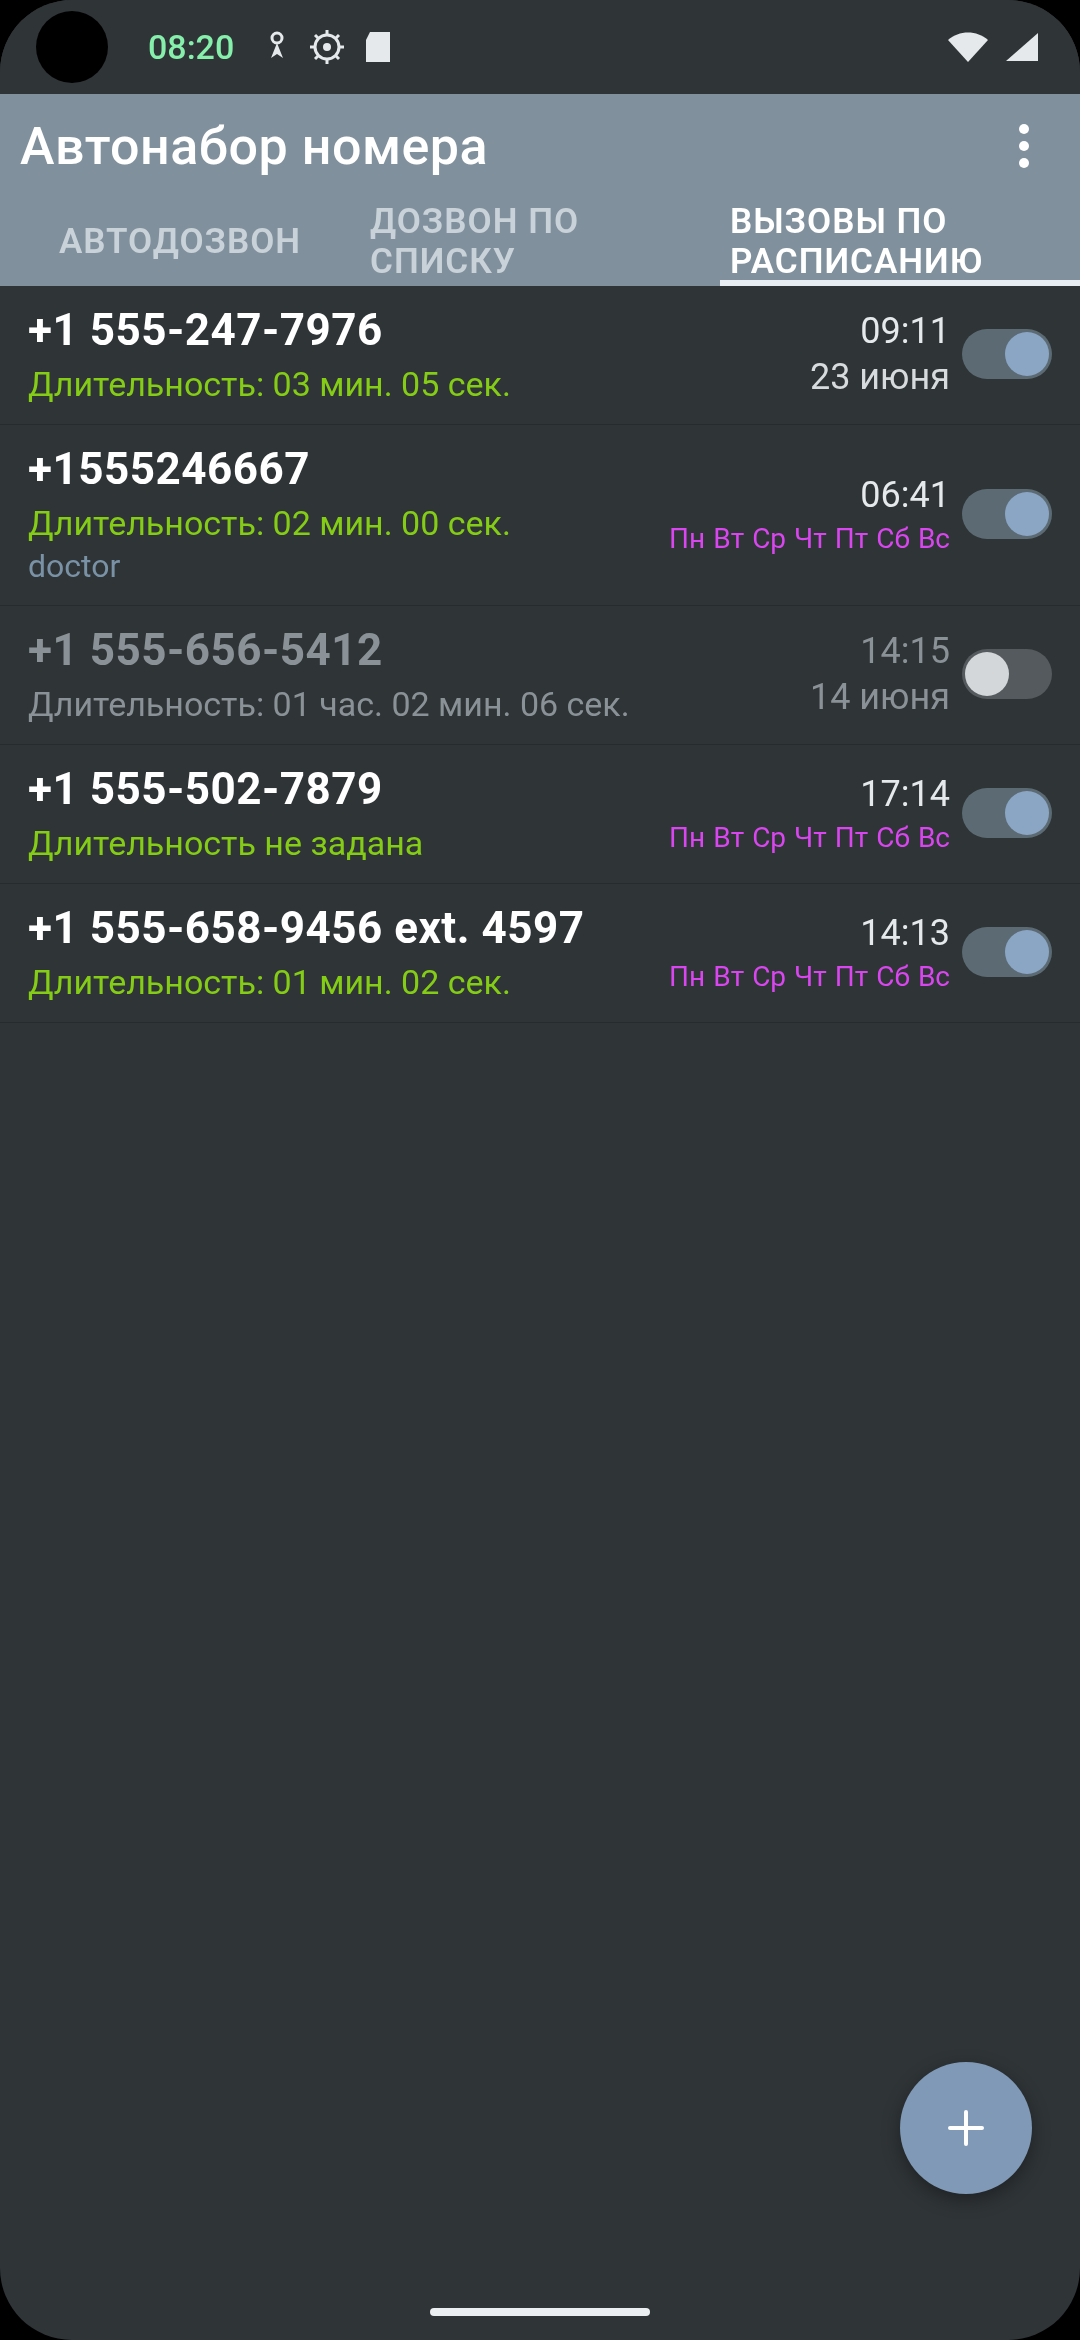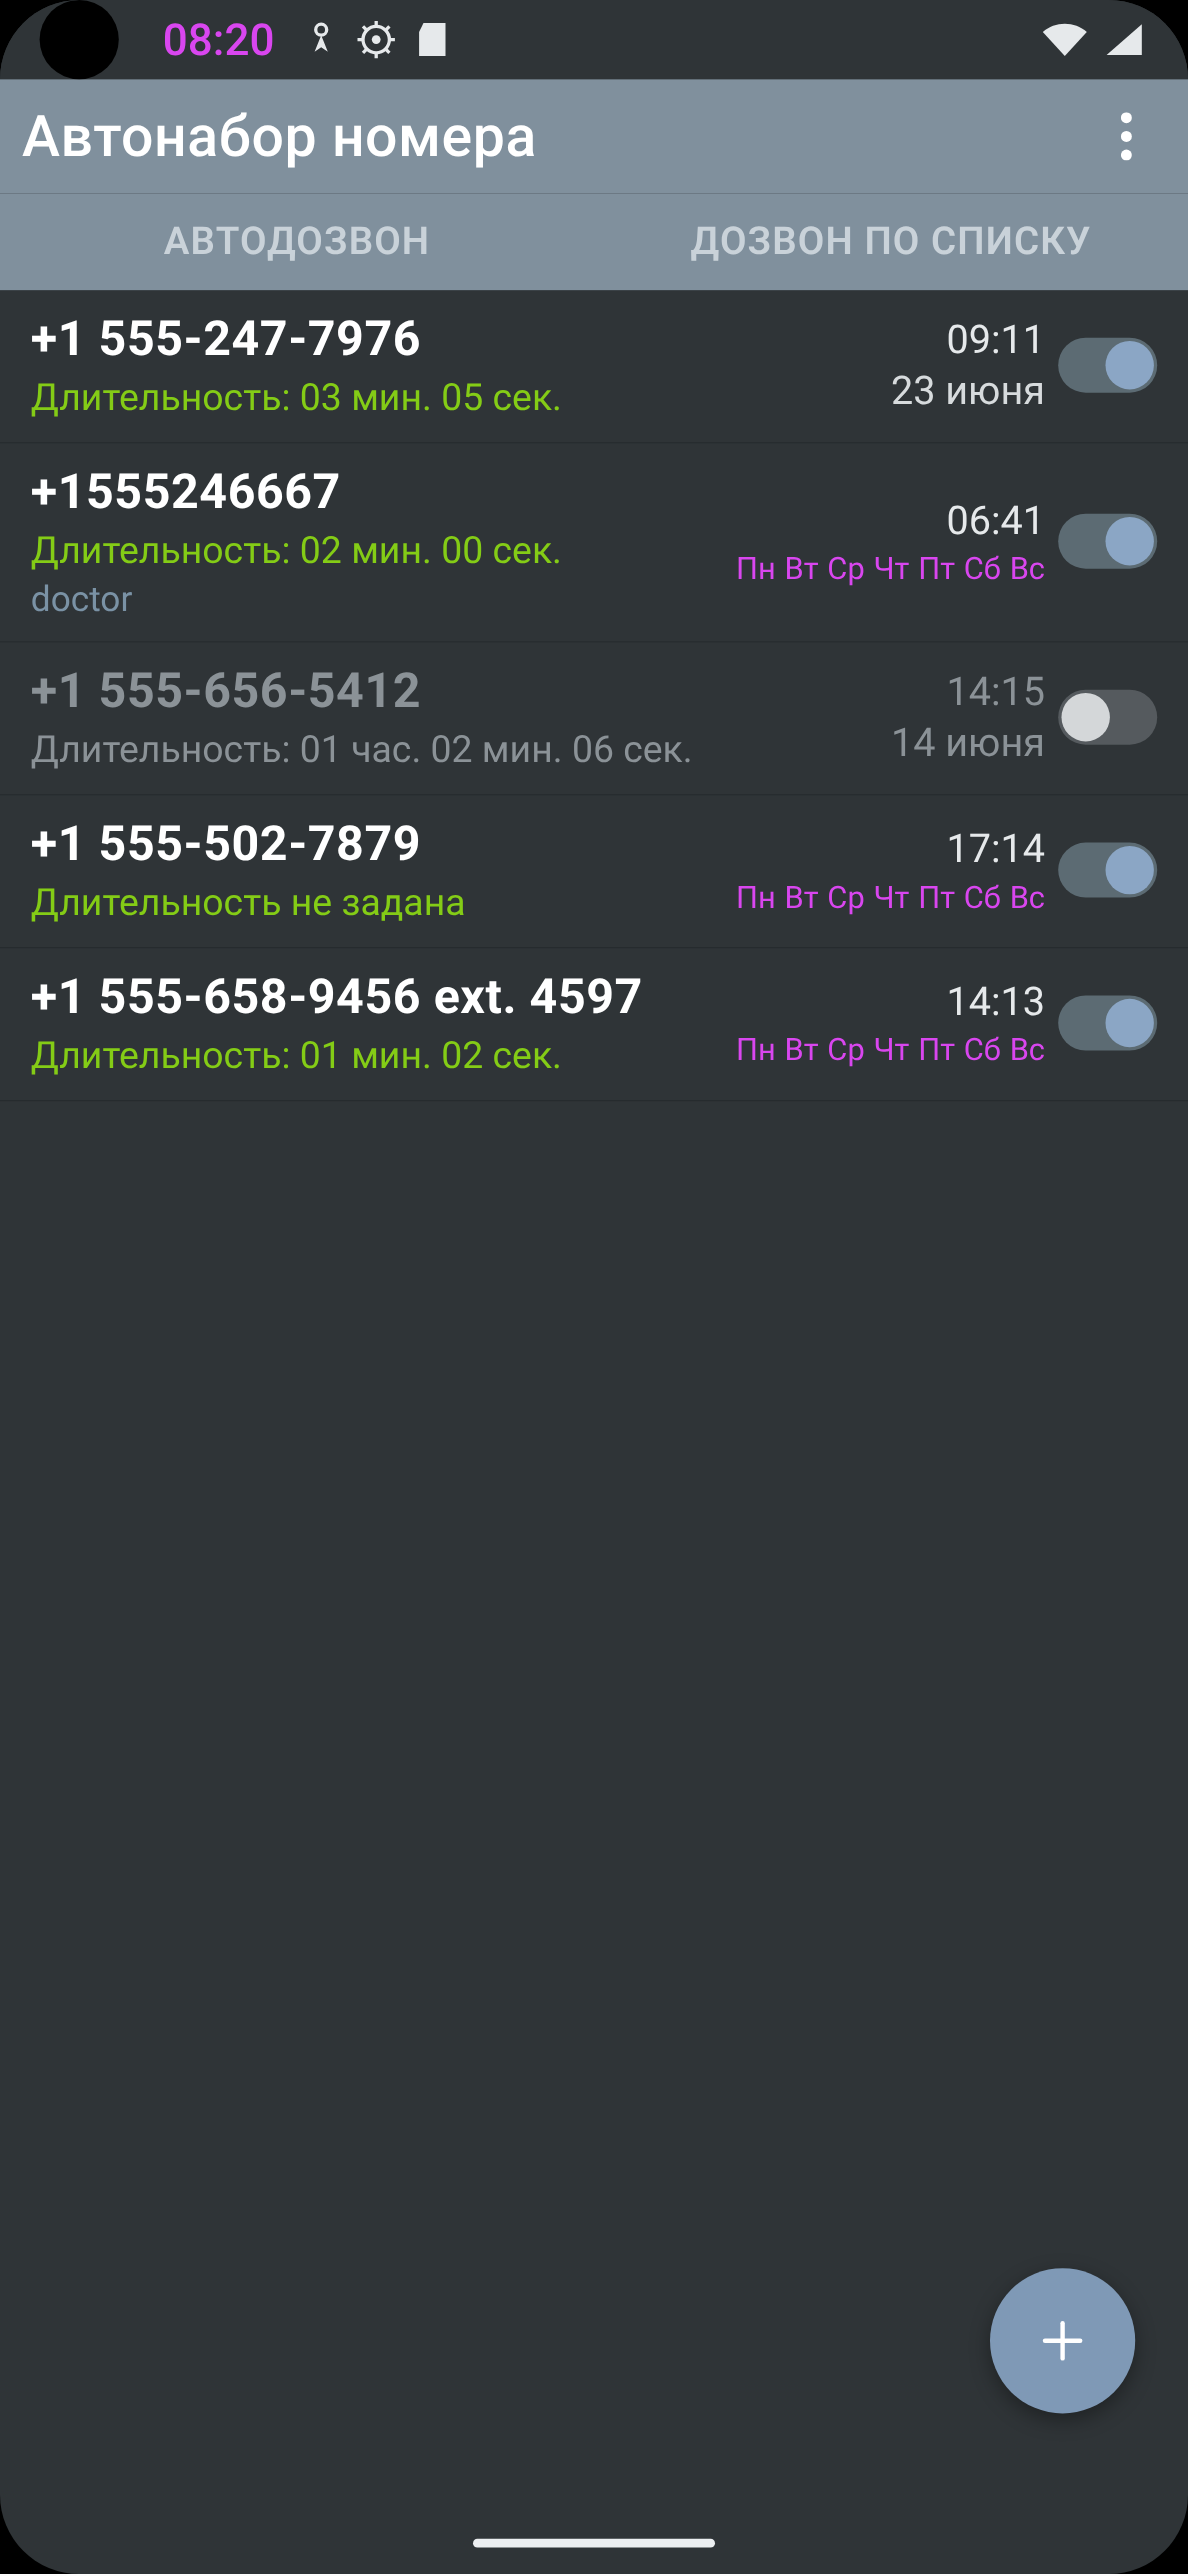--- a/index.html
+++ b/index.html
@@ -12,27 +12,27 @@
   }
   .device-frame {
     width: 1080px; height: 2340px;
     background: #2f3437;
     border-radius: 72px;
     overflow: hidden;
     position: relative;
   }
   
   .status-bar {
-    height: 72px;
+    height: 94px;
     background: #2f3437;
     display: flex;
     align-items: center;
     padding: 0 40px 0 30px;
-    color: #d946ef;
-    font-size: 40px;
+    color: #86efac;
+    font-size: 34px;
     position: relative;
   }
   .camera-cutout {
     width: 72px; height: 72px; border-radius: 50%;
     background: #000;
     margin-right: 40px;
     margin-left: 6px;
   }
   .status-time { font-weight: 500; margin-right: 24px; }
   .status-icons-left { display: flex; align-items: center; gap: 18px; margin-left: 6px; }
@@ -245,20 +245,23 @@
     </div>
   </div>
 
   <div class="tabs">
     <div class="tab">
       <span>АВТОДОЗВОН</span>
     </div>
     <div class="tab">
       <span>ДОЗВОН ПО СПИСКУ</span>
     </div>
+    <div class="tab active">
+      <span>ВЫЗОВЫ ПО РАСПИСАНИЮ</span>
+    </div>
   </div>
 
   <div class="list" id="list">
       <div class="row">
         <div class="left">
           <div class="phone">+1 555-247-7976</div>
           <div class="duration">Длительность: 03 мин. 05 сек.</div>
         </div>
         <div class="right">
           <div class="time">09:11</div>

